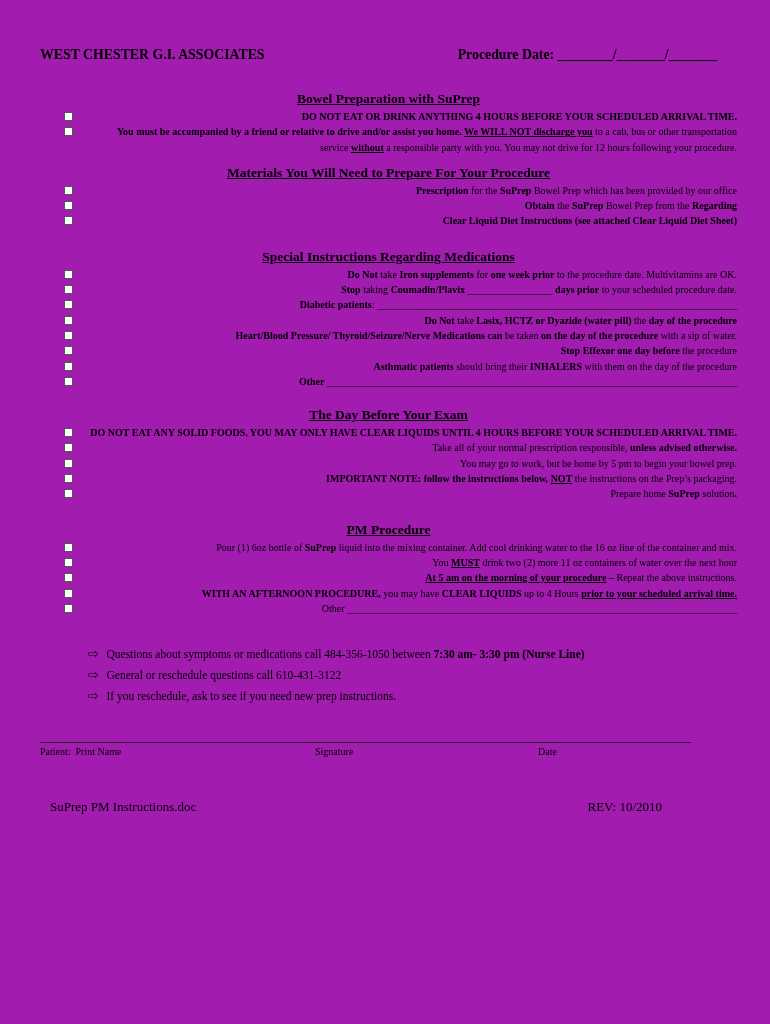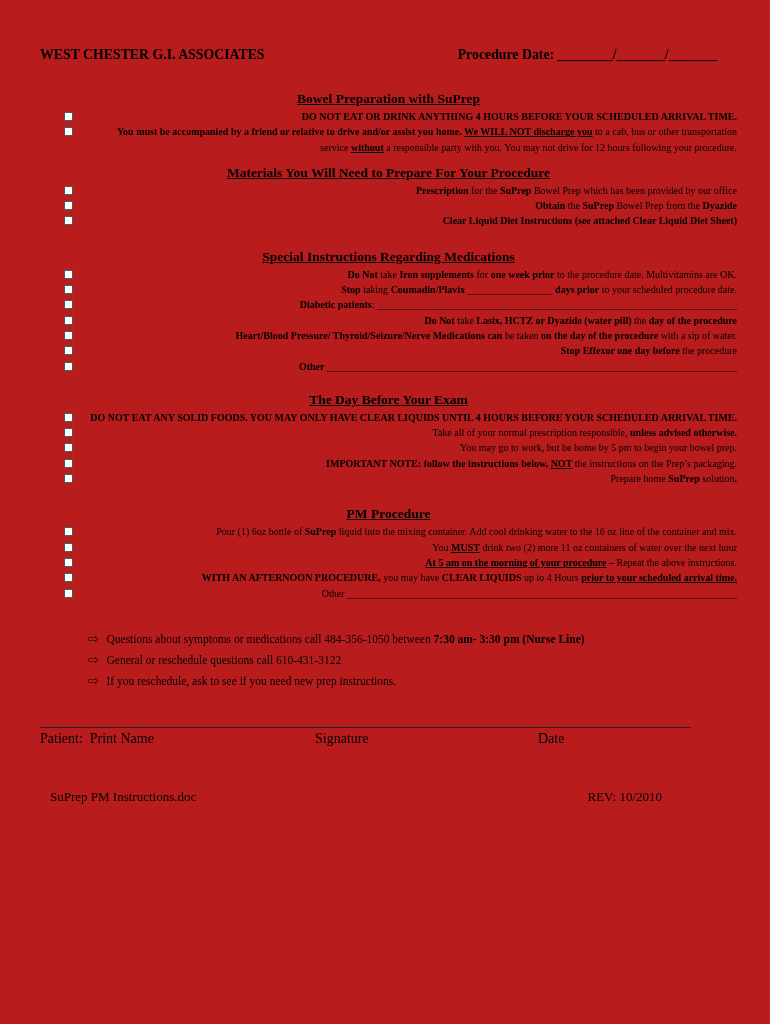--- a/index.html
+++ b/index.html
@@ -1,18 +1,18 @@
 <!DOCTYPE html>
 <html><head>
 <meta charset="utf-8">
 <style>
   html, body { margin: 0; padding: 0; background: #ffffff; }
   .page {
     width: 770px; height: 1024px; box-sizing: border-box;
-    background: #b91c1c; color: #000;
+    background: #a21caf; color: #000;
     font-family: "Liberation Serif", serif;
     padding: 46px 33px 0 40px;
     overflow: hidden; position: relative;
   }
   .doc-header {
     display: flex; justify-content: space-between;
     font-weight: bold; font-size: 13.8px; line-height: 17px;
   }
   .proc-date { margin-right: 20px; text-align: right; }
   .doc-section { margin: 0; }
@@ -37,21 +37,21 @@
   .b { font-weight: bold; }
   .u { text-decoration: underline; }
   .notes { margin-top: 30px; padding-left: 48px; font-size: 11.5px; }
   .note-row { display: flex; line-height: 16px; margin-bottom: 5px; }
   .arrow {
     font-family: "DejaVu Sans", sans-serif;
     font-size: 12.5px; line-height: 15px; margin-right: 8px; flex: none;
   }
   .signature-block { margin-top: 38px; }
   .sig-rule { border-top: 1.2px solid #222; width: 651px; height: 0; }
-  .sig-labels { display: flex; font-size: 14px; margin-top: 3px; }
+  .sig-labels { display: flex; font-size: 10px; margin-top: 3px; }
   .sig-patient { width: 275px; white-space: pre; }
   .sig-sig { width: 223px; }
   .sig-date { flex: 1; }
   .doc-footer {
     display: flex; justify-content: space-between;
     font-size: 13px; margin-top: 42px; padding: 0 75px 0 10px;
   }
 </style>
 </head>
 <body>
@@ -76,21 +76,21 @@
         </div>
       </section>
       <section class="doc-section" data-name="section-materials">
         <h2 class="section-title" data-name="section-title">Materials You Will Need to Prepare For Your Procedure</h2>
         <div class="check-item" data-name="checklist-item">
           <span class="checkbox" data-name="checkbox-icon"></span>
           <span class="item-text" data-name="checklist-item-text"><span class="b" data-name="text-segment">Prescription</span><span data-name="text-segment"> for the </span><span class="b" data-name="text-segment">SuPrep</span><span data-name="text-segment"> Bowel Prep which has been provided by our office</span></span>
         </div>
         <div class="check-item" data-name="checklist-item">
           <span class="checkbox" data-name="checkbox-icon"></span>
-          <span class="item-text" data-name="checklist-item-text"><span class="b" data-name="text-segment">Obtain</span><span data-name="text-segment"> the </span><span class="b" data-name="text-segment">SuPrep</span><span data-name="text-segment"> Bowel Prep from the </span><span class="b" data-name="text-segment">Dyazide</span></span>
+          <span class="item-text" data-name="checklist-item-text"><span class="b" data-name="text-segment">Obtain</span><span data-name="text-segment"> the </span><span class="b" data-name="text-segment">SuPrep</span><span data-name="text-segment"> Bowel Prep from the </span><span class="b" data-name="text-segment">Regarding</span></span>
         </div>
         <div class="check-item" data-name="checklist-item">
           <span class="checkbox" data-name="checkbox-icon"></span>
           <span class="item-text" data-name="checklist-item-text"><span class="b" data-name="text-segment">Clear Liquid Diet Instructions (see attached Clear Liquid Diet Sheet)</span></span>
         </div>
       </section>
       <section class="doc-section" data-name="section-medications">
         <h2 class="section-title" data-name="section-title">Special Instructions Regarding Medications</h2>
         <div class="check-item" data-name="checklist-item">
           <span class="checkbox" data-name="checkbox-icon"></span>
@@ -108,20 +108,24 @@
           <span class="checkbox" data-name="checkbox-icon"></span>
           <span class="item-text" data-name="checklist-item-text"><span class="b" data-name="text-segment">Do Not</span><span data-name="text-segment"> take </span><span class="b" data-name="text-segment">Lasix, HCTZ or Dyazide (water pill)</span><span data-name="text-segment"> the </span><span class="b" data-name="text-segment">day of the procedure</span></span>
         </div>
         <div class="check-item" data-name="checklist-item">
           <span class="checkbox" data-name="checkbox-icon"></span>
           <span class="item-text" data-name="checklist-item-text"><span class="b" data-name="text-segment">Heart/Blood Pressure/ Thyroid/Seizure/Nerve Medications can</span><span data-name="text-segment"> be taken </span><span class="b" data-name="text-segment">on the day of the procedure</span><span data-name="text-segment"> with a sip of water.</span></span>
         </div>
         <div class="check-item" data-name="checklist-item">
           <span class="checkbox" data-name="checkbox-icon"></span>
           <span class="item-text" data-name="checklist-item-text"><span class="b" data-name="text-segment">Stop Effexor one day before</span><span data-name="text-segment"> the procedure</span></span>
+        </div>
+        <div class="check-item" data-name="checklist-item">
+          <span class="checkbox" data-name="checkbox-icon"></span>
+          <span class="item-text" data-name="checklist-item-text"><span class="b" data-name="text-segment">Asthmatic patients</span><span data-name="text-segment"> should bring their </span><span class="b" data-name="text-segment">INHALERS</span><span data-name="text-segment"> with them on the day of the procedure</span></span>
         </div>
         <div class="check-item" data-name="checklist-item">
           <span class="checkbox" data-name="checkbox-icon"></span>
           <span class="item-text" data-name="checklist-item-text"><span class="b" data-name="text-segment">Other</span><span data-name="blank-field"> </span><span data-name="blank-field">__________________________________________________________________________________</span></span>
         </div>
       </section>
       <section class="doc-section" data-name="section-day-before">
         <h2 class="section-title" data-name="section-title">The Day Before Your Exam</h2>
         <div class="check-item" data-name="checklist-item">
           <span class="checkbox" data-name="checkbox-icon"></span>

